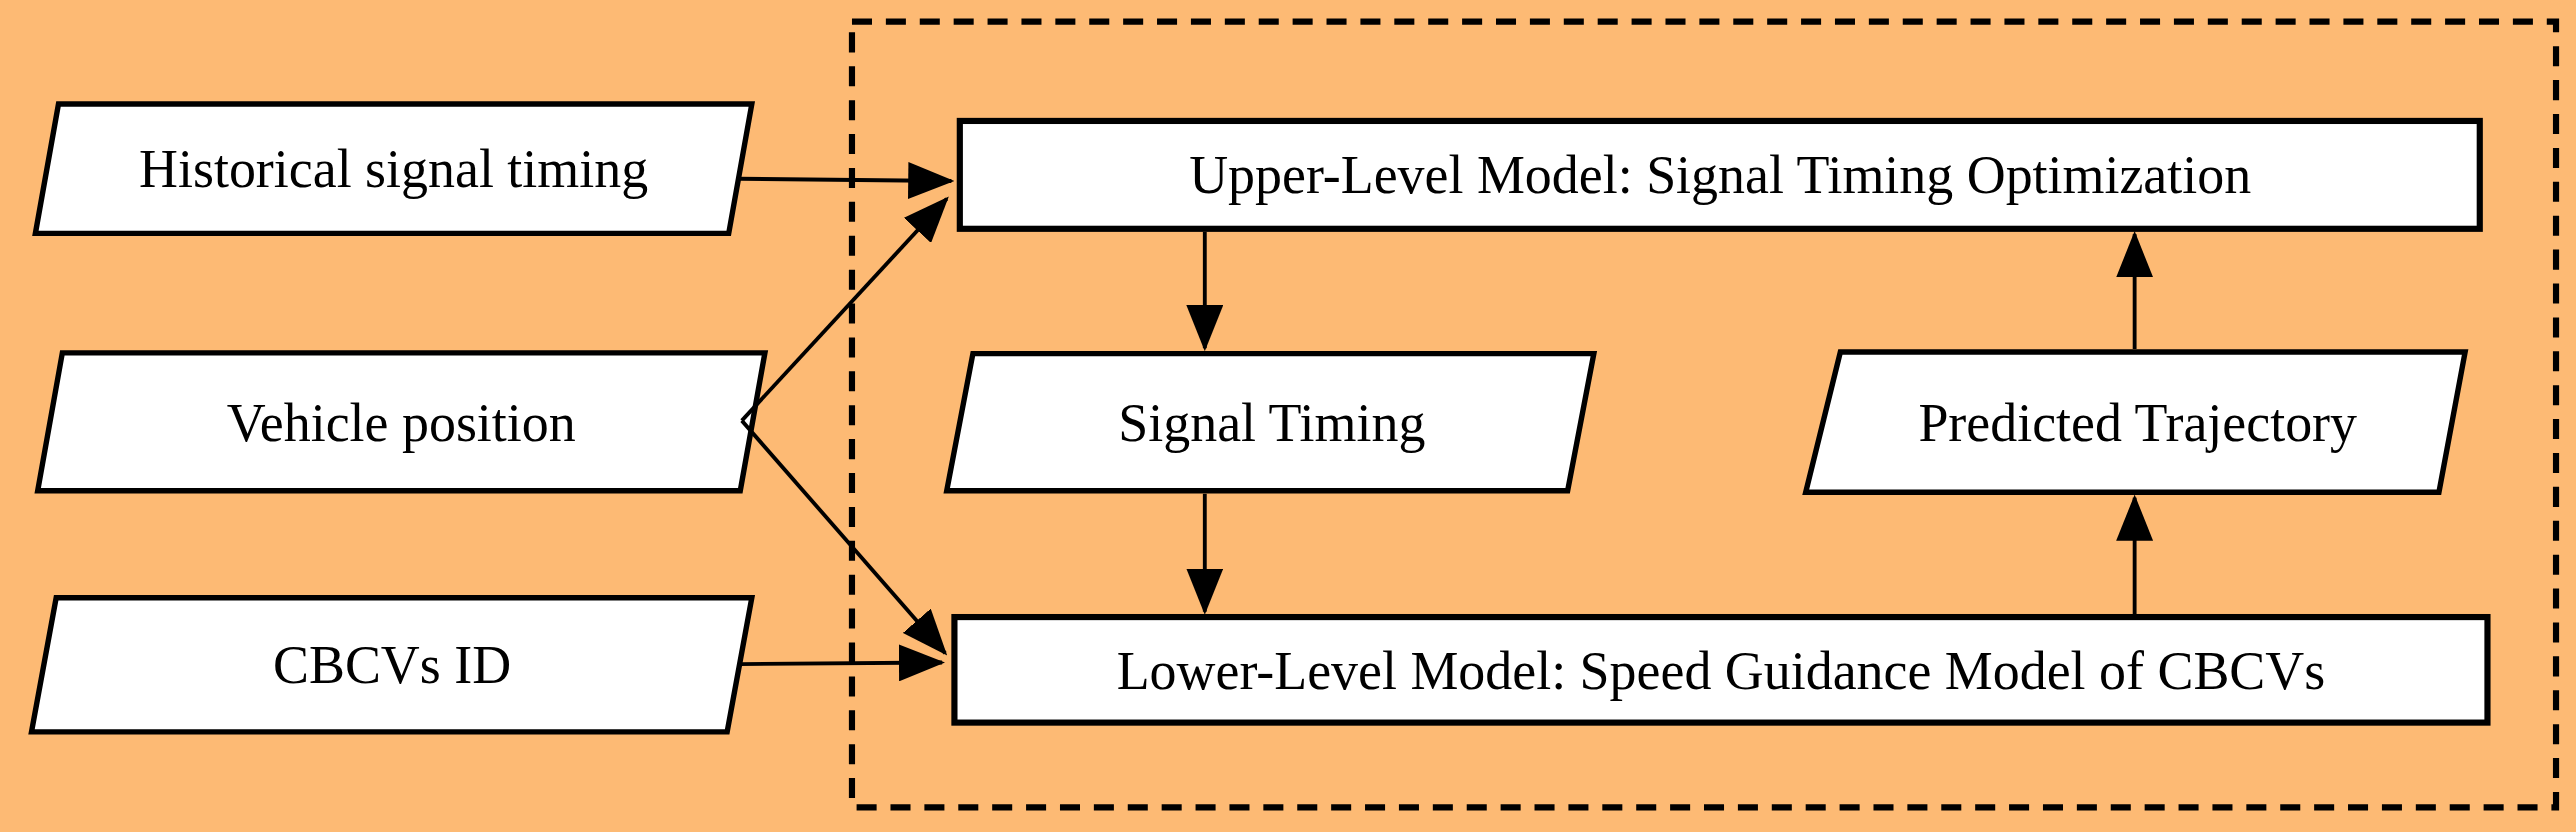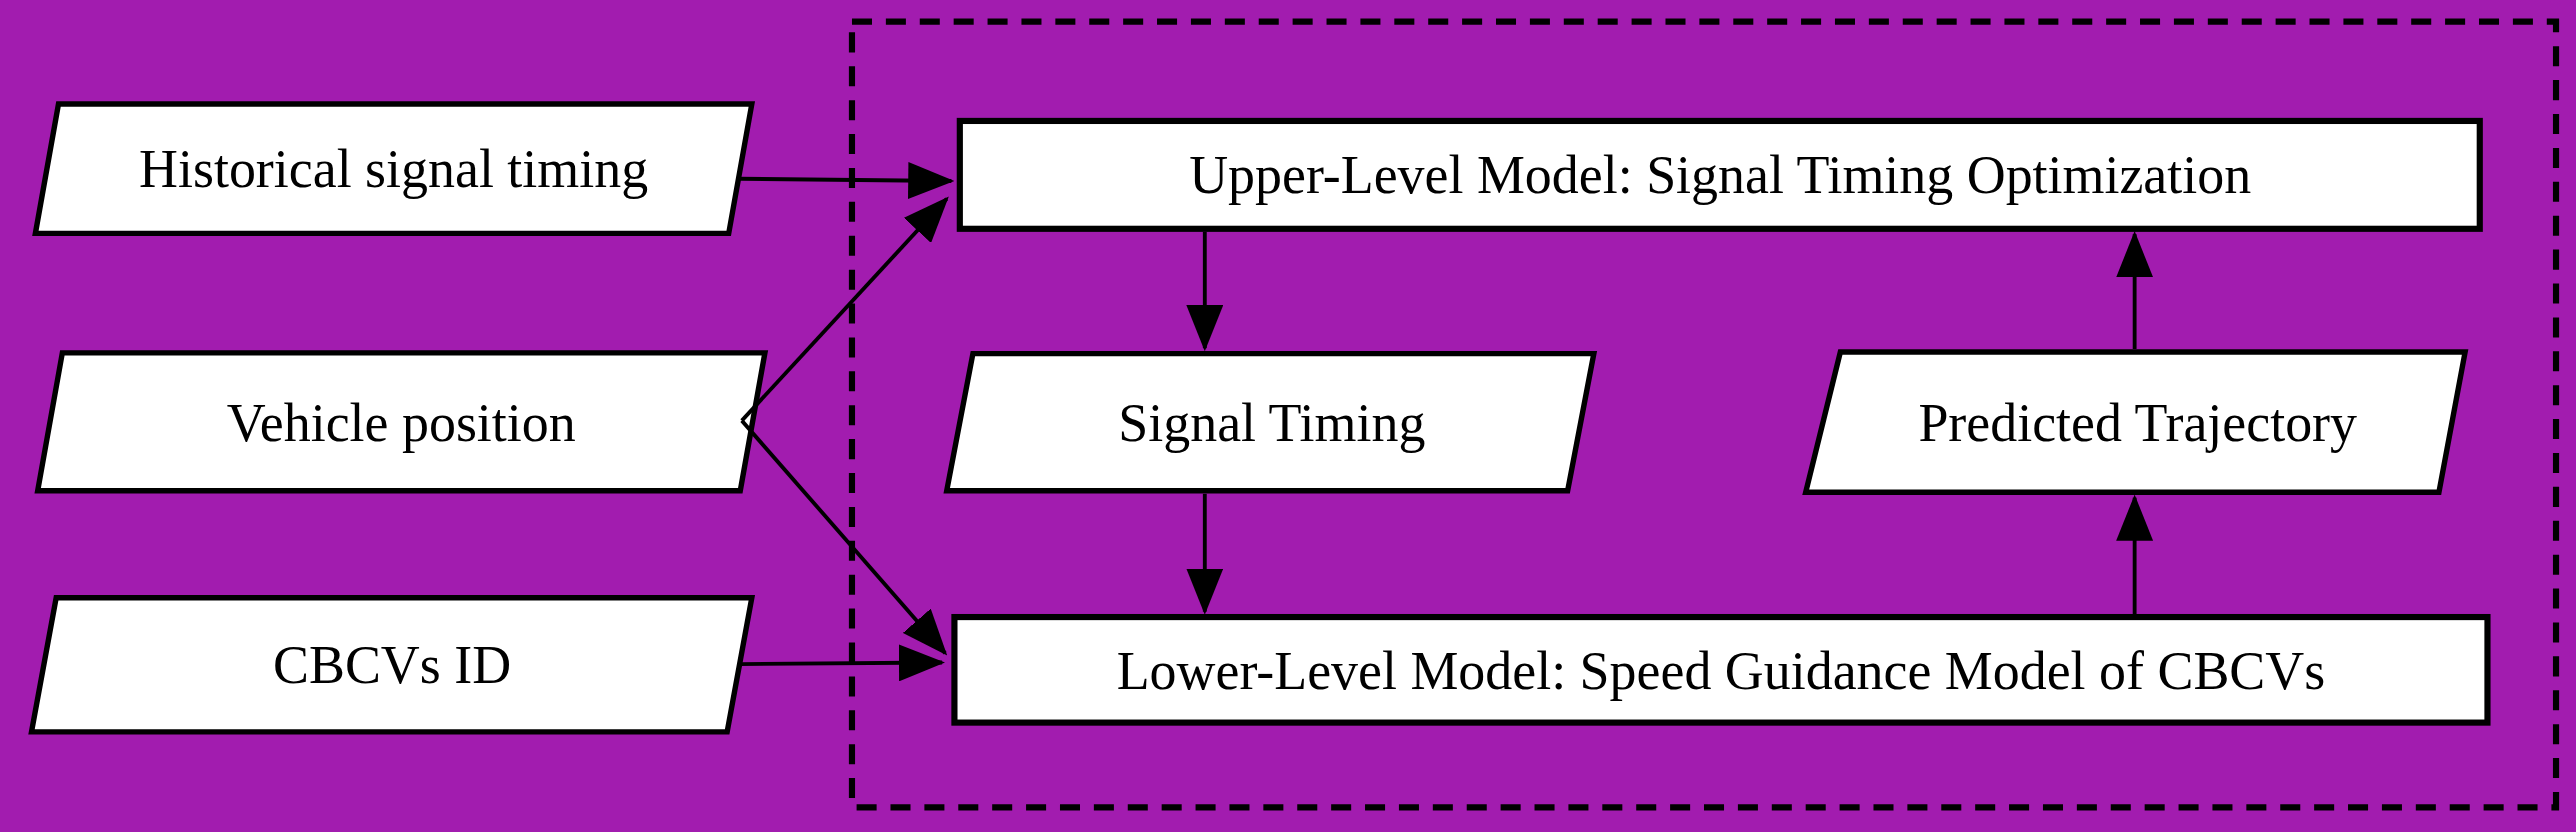--- a/index.html
+++ b/index.html
@@ -7,21 +7,21 @@
     padding: 0;
     background: #ffffff;
     width: 2576px;
     height: 832px;
     overflow: hidden;
   }
   .diagram-stage {
     position: relative;
     width: 2576px;
     height: 832px;
-    background: #a21caf;
+    background: #fdba74;
   }
   svg.flowchart {
     display: block;
     width: 2576px;
     height: 832px;
   }
   .shape {
     fill: #ffffff;
     stroke: #000000;
   }

